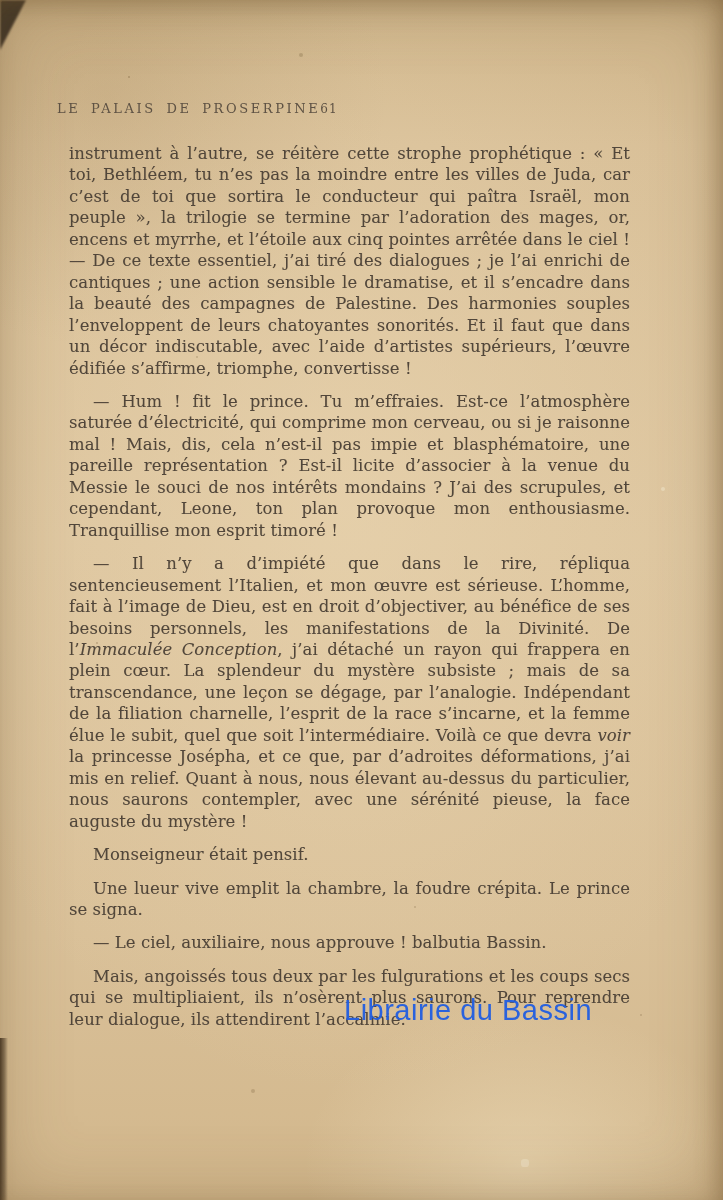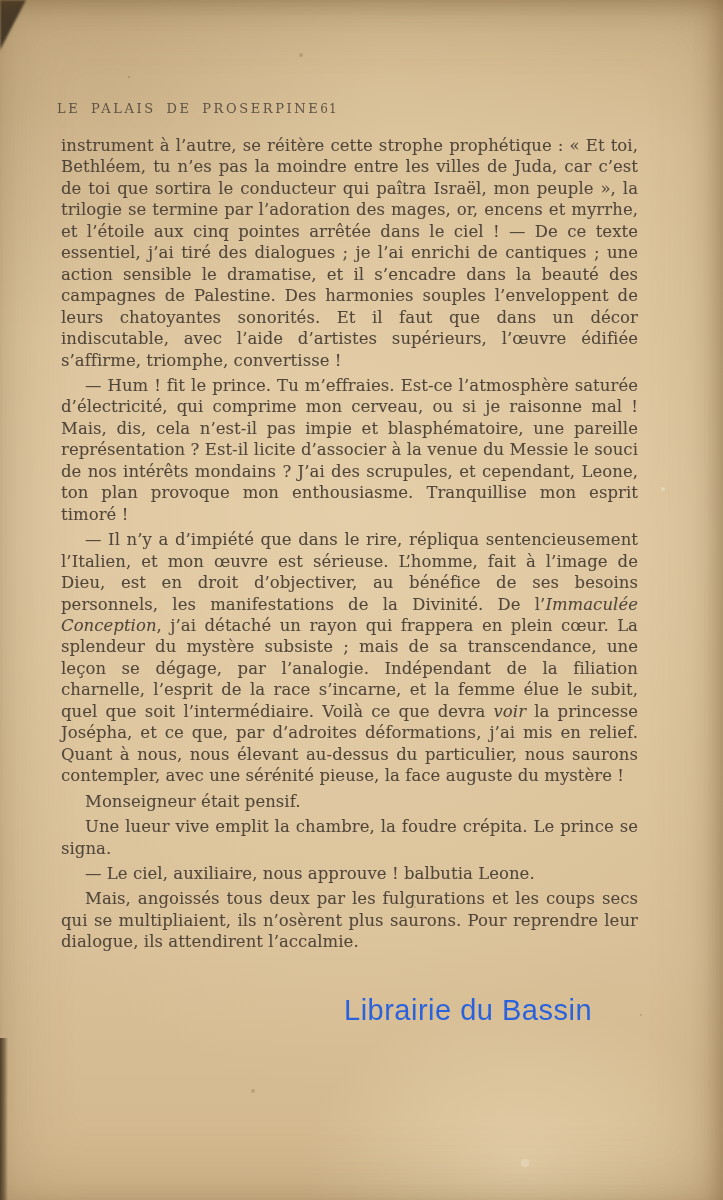--- a/index.html
+++ b/index.html
@@ -81,21 +81,21 @@
     position: absolute;
     left: 57px; top: 131px;
     width: 585px;
     color: #51463a;
     font-size: 16.4px;
     line-height: 21.45px;
     text-align: justify;
     letter-spacing: 0.1px;
     text-shadow: 0.4px 0.4px 0 rgba(81,70,58,0.18);
   }
-  .page-text p { margin: 4px; }
+  .page-text p { margin: 12px; }
   .page-text p.indent { text-indent: 24px; }
   .page-text .it { font-style: italic; }
 
   .watermark {
     position: absolute;
     left: 344px; top: 994px;
     font-family: "Liberation Sans", sans-serif;
     font-size: 29px;
     font-weight: 400;
     letter-spacing: 0.5px;
@@ -112,21 +112,21 @@
     <span class="title">LE PALAIS DE PROSERPINE</span>
     <span class="folio">61</span>
   </div>
 
   <div class="page-text">
       <p><span>instrument à l’autre, se réitère cette strophe prophétique : « Et toi, Bethléem, tu n’es pas la moindre entre les villes de Juda, car c’est de toi que sortira le conducteur qui paîtra Israël, mon peuple », la trilogie se termine par l’adoration des mages, or, encens et myrrhe, et l’étoile aux cinq pointes arrêtée dans le ciel ! — De ce texte essentiel, j’ai tiré des dialogues ; je l’ai enrichi de cantiques ; une action sensible le dramatise, et il s’encadre dans la beauté des campagnes de Palestine. Des harmonies souples l’enveloppent de leurs chatoyantes sonorités. Et il faut que dans un décor indiscutable, avec l’aide d’artistes supérieurs, l’œuvre édifiée s’affirme, triomphe, convertisse !</span></p>
       <p class="indent"><span>— Hum ! fit le prince. Tu m’effraies. Est-ce l’atmosphère saturée d’électricité, qui comprime mon cerveau, ou si je raisonne mal ! Mais, dis, cela n’est-il pas impie et blasphématoire, une pareille représentation ? Est-il licite d’associer à la venue du Messie le souci de nos intérêts mondains ? J’ai des scrupules, et cependant, Leone, ton plan provoque mon enthousiasme. Tranquillise mon esprit timoré !</span></p>
       <p class="indent"><span>— Il n’y a d’impiété que dans le rire, répliqua sentencieusement l’Italien, et mon œuvre est sérieuse. L’homme, fait à l’image de Dieu, est en droit d’objectiver, au bénéfice de ses besoins personnels, les manifestations de la Divinité. De l’</span><span class="it">Immaculée Conception</span><span>, j’ai détaché un rayon qui frappera en plein cœur. La splendeur du mystère subsiste ; mais de sa transcendance, une leçon se dégage, par l’analogie. Indépendant de la filiation charnelle, l’esprit de la race s’incarne, et la femme élue le subit, quel que soit l’intermédiaire. Voilà ce que devra </span><span class="it">voir</span><span> la princesse Josépha, et ce que, par d’adroites déformations, j’ai mis en relief. Quant à nous, nous élevant au-dessus du particulier, nous saurons contempler, avec une sérénité pieuse, la face auguste du mystère !</span></p>
       <p class="indent"><span>Monseigneur était pensif.</span></p>
       <p class="indent"><span>Une lueur vive emplit la chambre, la foudre crépita. Le prince se signa.</span></p>
-      <p class="indent"><span>— Le ciel, auxiliaire, nous approuve ! balbutia Leone.</span></p>
+      <p class="indent"><span>— Le ciel, auxiliaire, nous approuve ! balbutia Bassin.</span></p>
       <p class="indent"><span>Mais, angoissés tous deux par les fulgurations et les coups secs qui se multipliaient, ils n’osèrent plus saurons. Pour reprendre leur dialogue, ils attendirent l’accalmie.</span></p>
     </div>
 
   <div class="watermark" style="color: rgb(35, 95, 224);">Librairie du Bassin</div>
 
   <div class="corner-tl"></div>
   <div class="edge-bl"></div>
   <div class="paper-specks"></div>
   <div class="vignette"></div>
 

